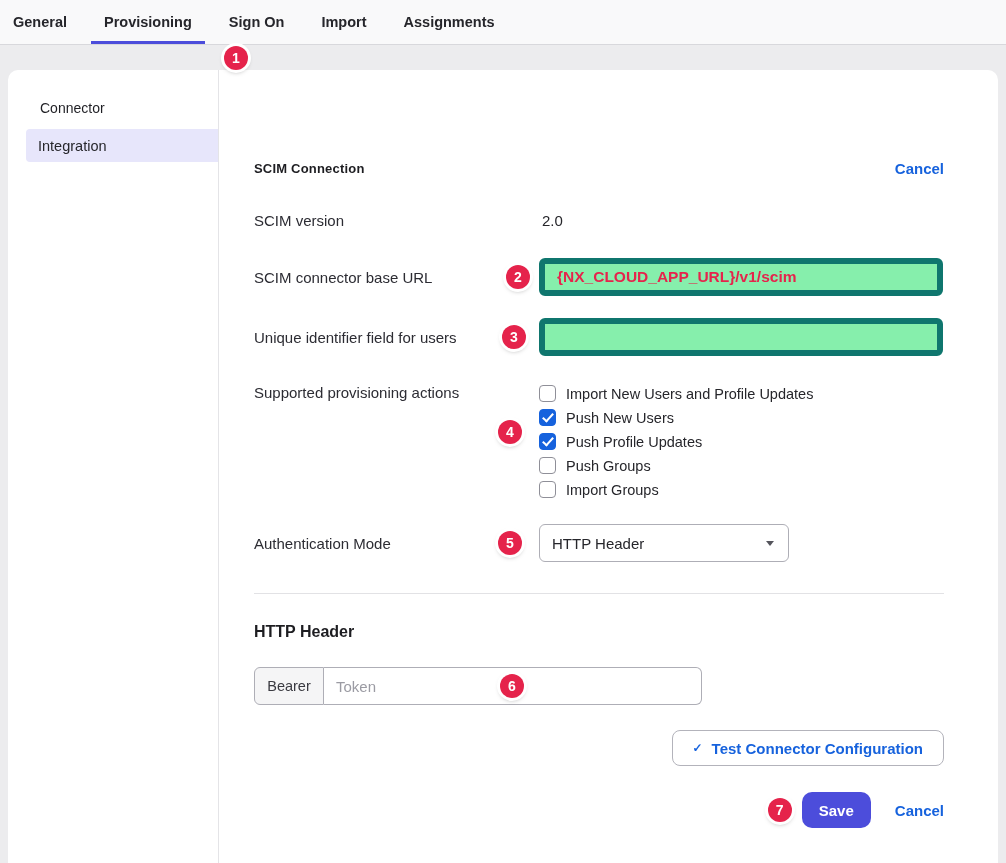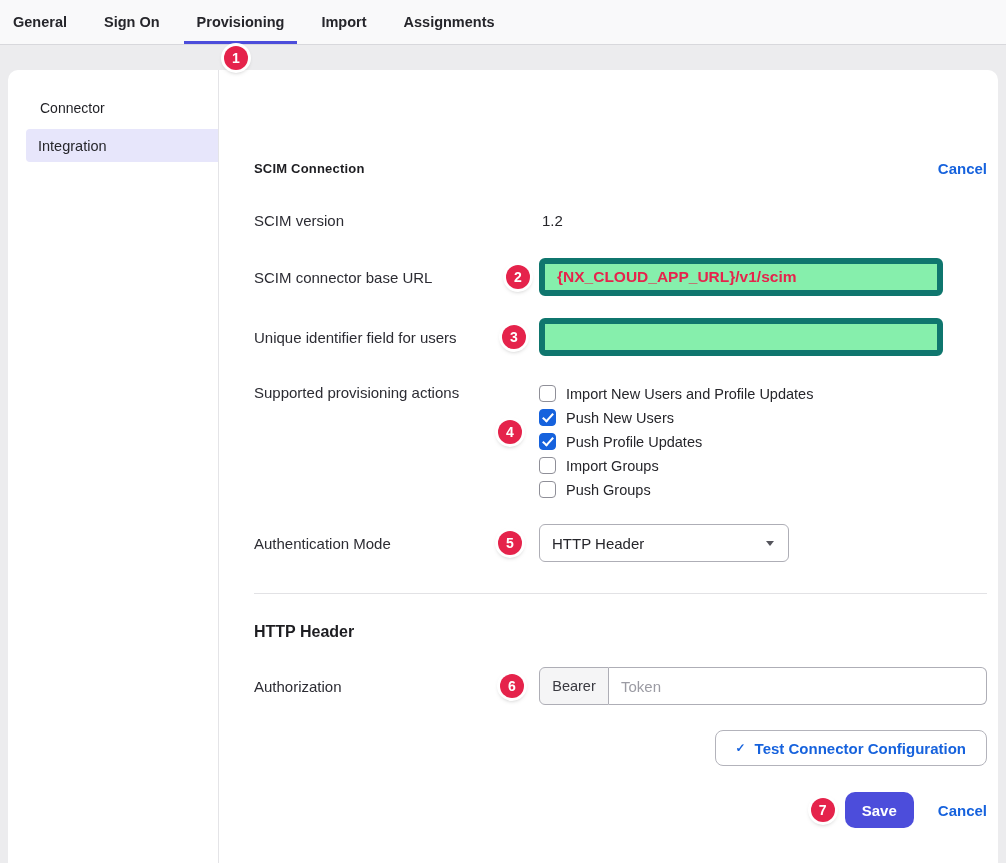--- a/index.html
+++ b/index.html
@@ -147,22 +147,22 @@
   .badge-3 { left:248px; top:50%; transform:translateY(-50%); }
   .badge-4 { left:244px; top:36px; }
   .badge-5 { left:244px; top:50%; transform:translateY(-50%); }
   .badge-6 { left:246px; top:50%; transform:translateY(-50%); }
 </style>
 </head>
 <body>
 
 <header class="tabbar">
   <div class="tab">General</div>
+  <div class="tab active">Provisioning</div>
   <div class="tab">Sign On</div>
-  <div class="tab active">Provisioning</div>
   <div class="tab">Import</div>
   <div class="tab">Assignments</div>
 </header>
 
 <div class="badge abs badge-1">1</div>
 
 <main class="card">
 
   <aside class="sidebar">
     <div class="sidebar-heading">Connector</div>
@@ -171,21 +171,21 @@
 
   <section class="content">
 
     <div class="content-header">
       <h1 class="page-title">SCIM Connection</h1>
       <a class="link">Cancel</a>
     </div>
 
     <div class="row mt-ver">
       <div class="row-label">SCIM version</div>
-      <div class="static-value">1.2</div>
+      <div class="static-value">2.0</div>
     </div>
 
     <div class="row mt-url">
       <div class="row-label">SCIM connector base URL</div>
       <input class="text-input red-text" value="{NX_CLOUD_APP_URL}/v1/scim" style="">
       <div class="badge abs badge-2">2</div>
     </div>
 
     <div class="row mt-uid">
       <div class="row-label">Unique identifier field for users</div>
@@ -203,45 +203,44 @@
         <div class="check-row">
           <span class="checkbox checked"></span>
           <span class="check-label">Push New Users</span>
         </div>
         <div class="check-row">
           <span class="checkbox checked"></span>
           <span class="check-label">Push Profile Updates</span>
         </div>
         <div class="check-row">
           <span class="checkbox"></span>
+          <span class="check-label">Push Groups</span>
+        </div>
+        <div class="check-row">
+          <span class="checkbox"></span>
           <span class="check-label">Import Groups</span>
-        </div>
-        <div class="check-row">
-          <span class="checkbox"></span>
-          <span class="check-label">Push Groups</span>
         </div>
       </div>
       <div class="badge abs badge-4">4</div>
     </div>
 
     <div class="row mt-auth">
       <div class="row-label">Authentication Mode</div>
       <div class="select">
         <span>HTTP Header</span>
         <span class="caret"></span>
       </div>
       <div class="badge abs badge-5">5</div>
     </div>
 
     <div class="divider"></div>
 
     <h2 class="section-title">HTTP Header</h2>
 
     <div class="row mt-auth">
-      <div class="row-label">Authorization</div>
       <div class="auth-group">
         <div class="bearer-prefix">Bearer</div>
         <input class="token-input" placeholder="Token" style="">
       </div>
       <div class="badge abs badge-6">6</div>
     </div>
 
     <div class="row-right mt-test">
       <button class="test-btn">
         <span class="test-icon">✓</span>

